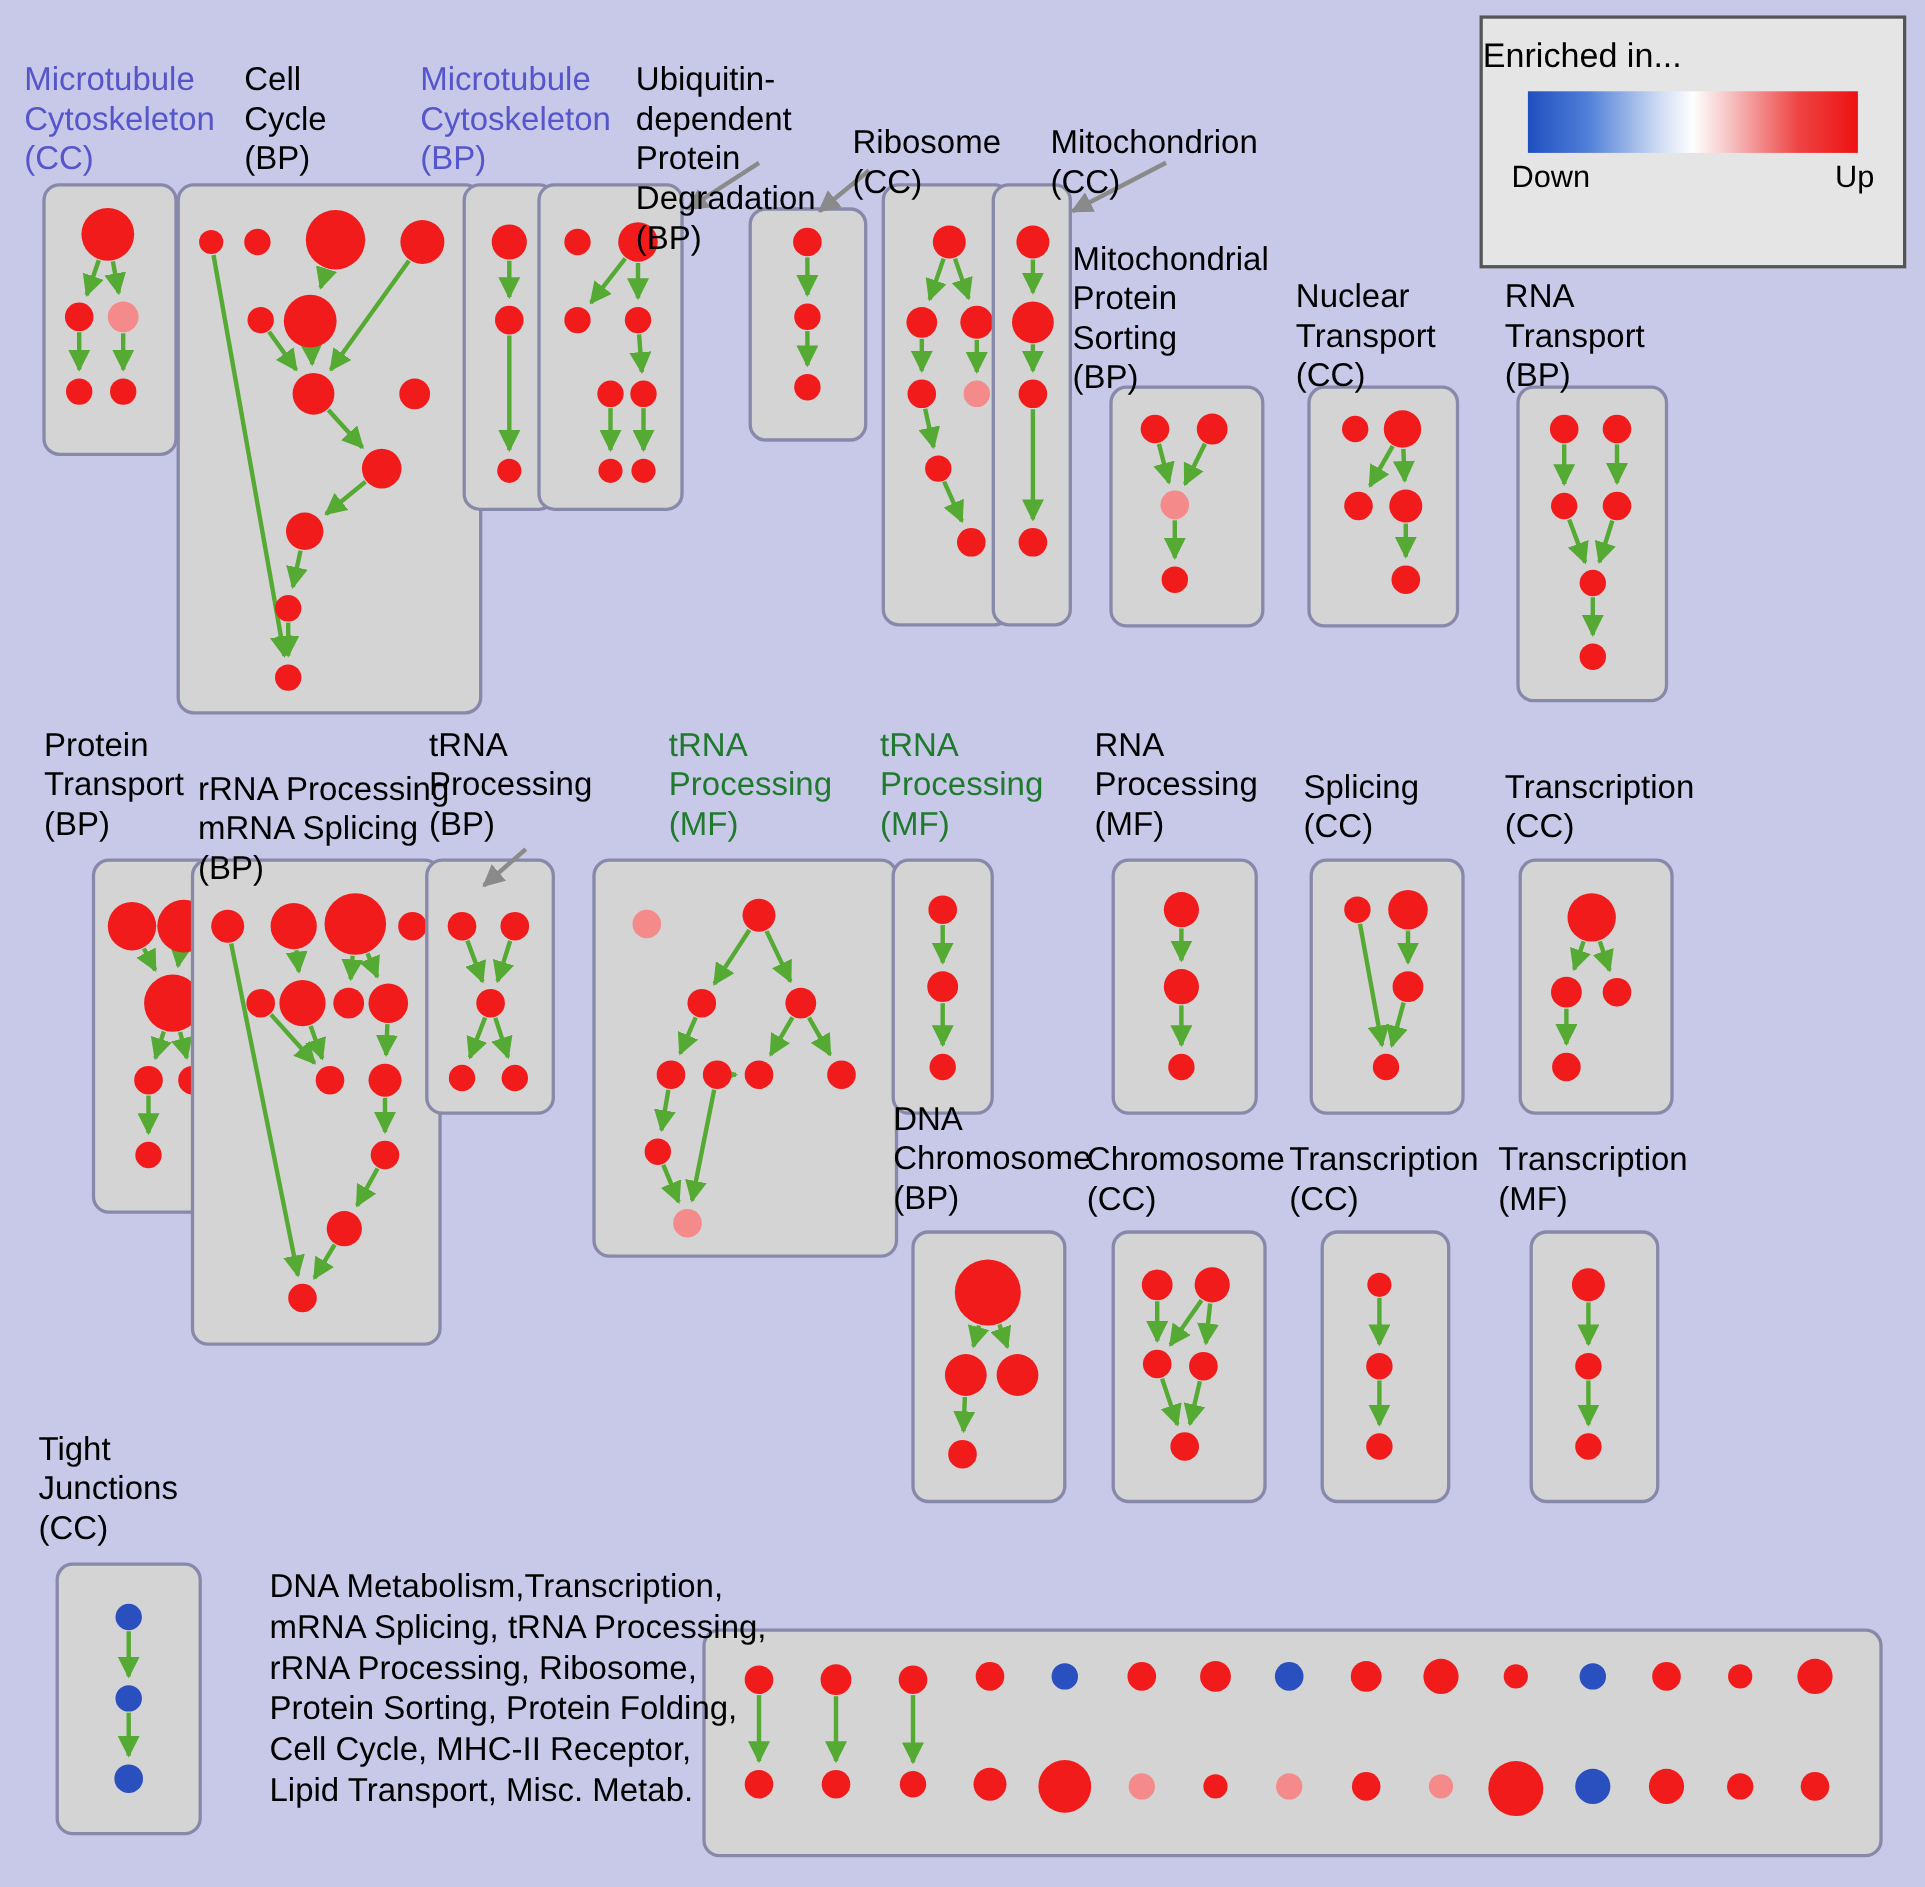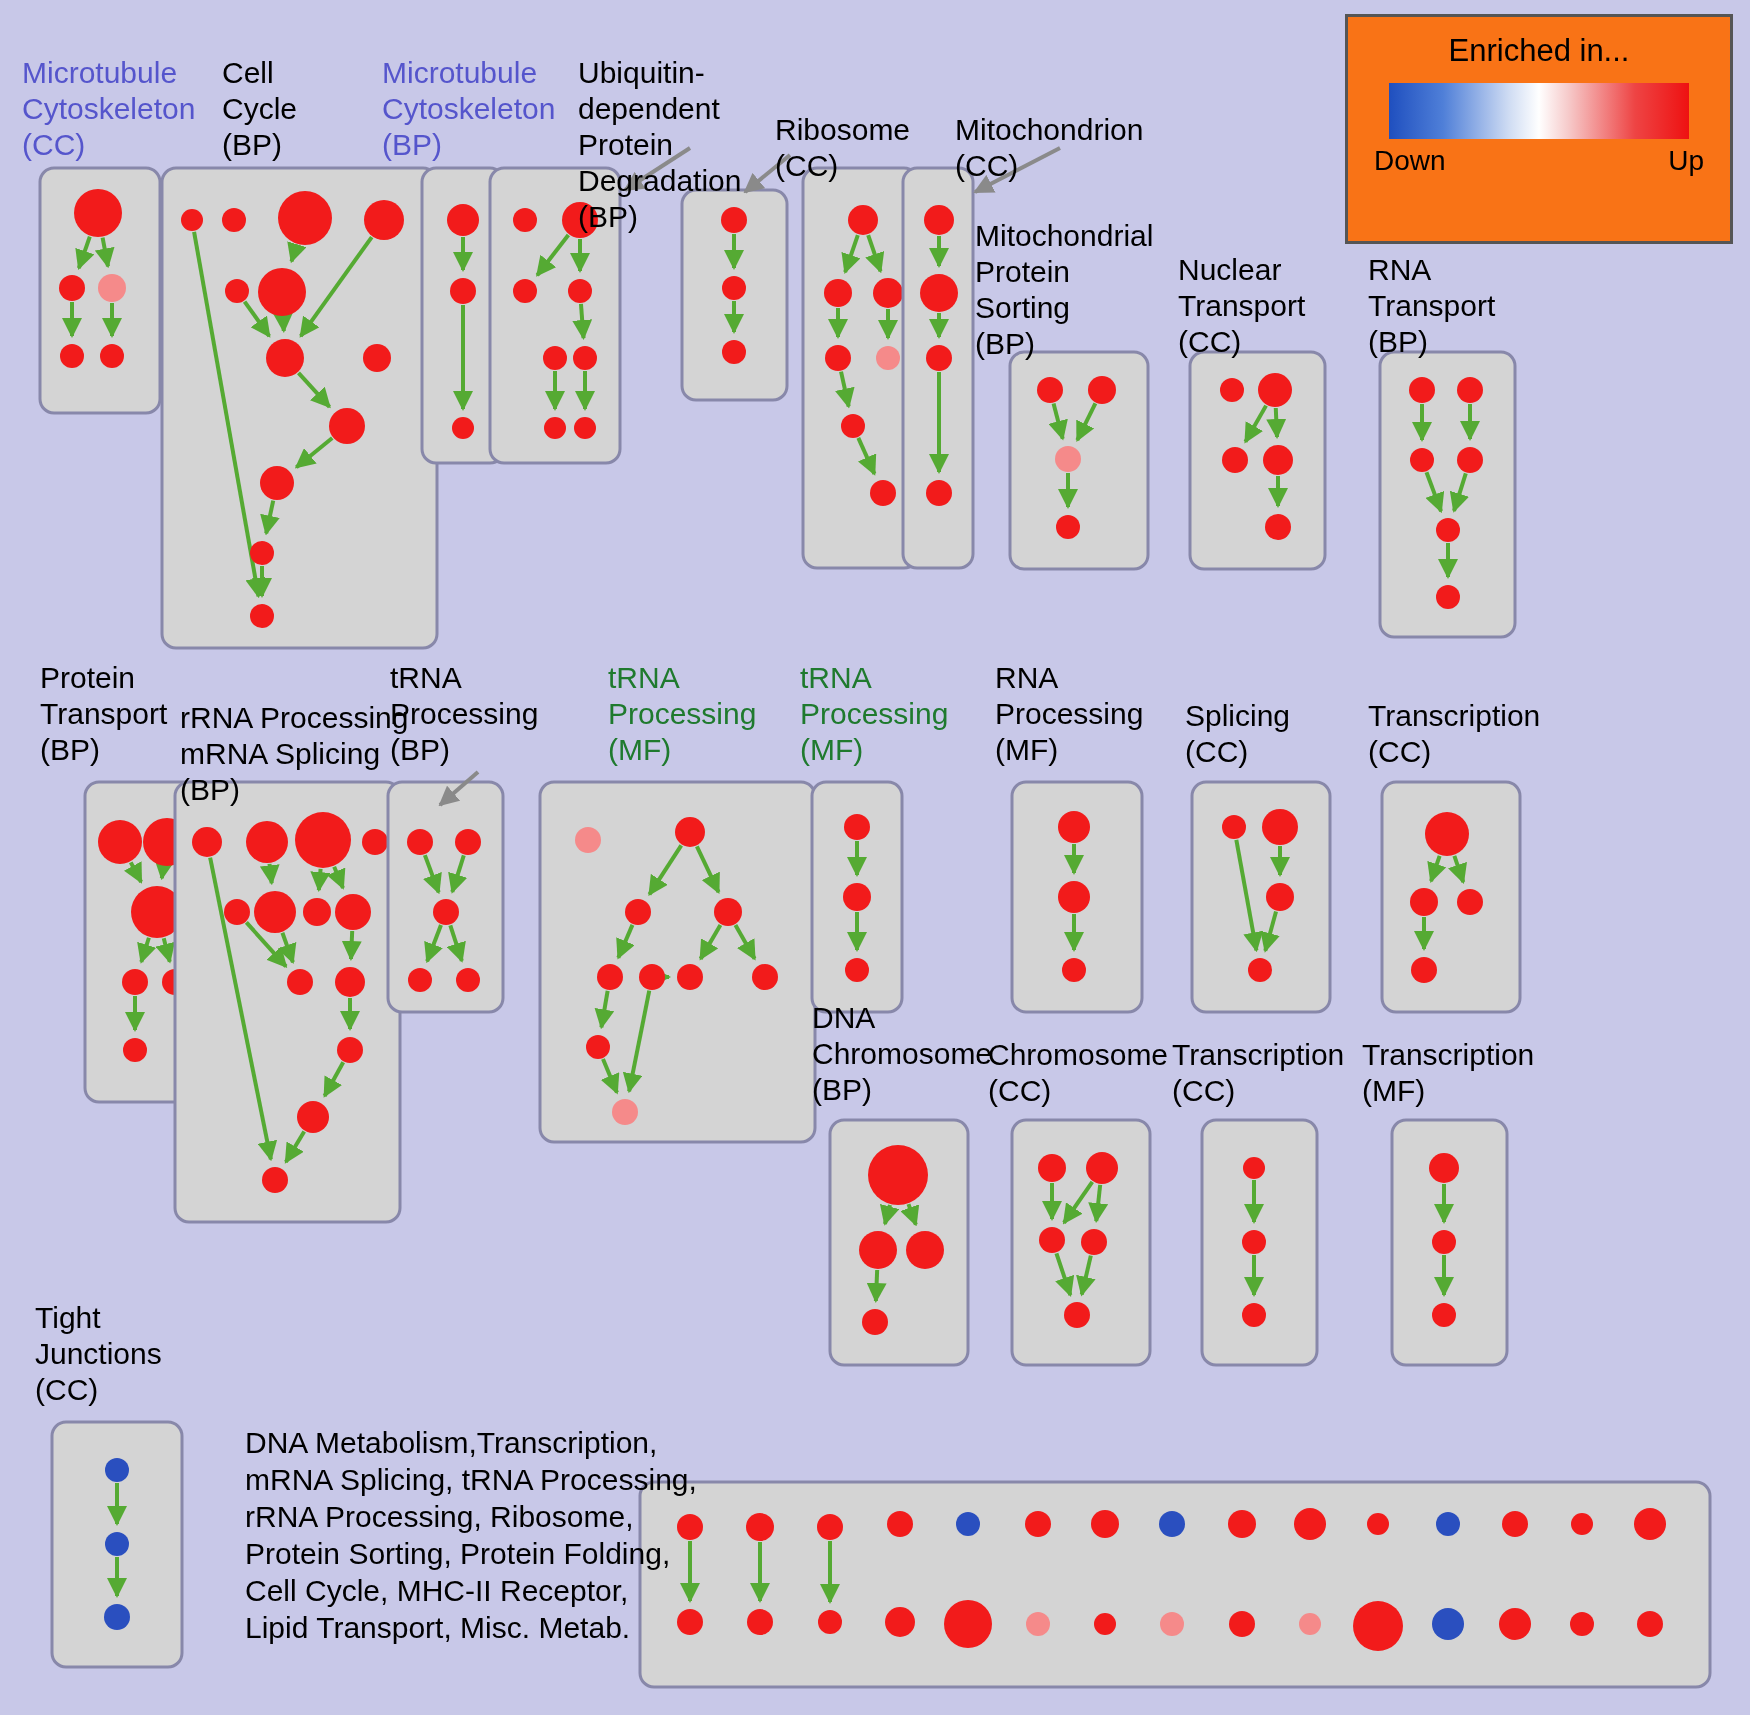--- a/index.html
+++ b/index.html
@@ -27,22 +27,21 @@
     color: #000000;
     white-space: pre-line;
     font-family: "Liberation Sans", sans-serif;
   }
   .label.blue { color: #5555cc; }
   .label.green { color: #1f7a2e; }
   .legend-box {
     position: absolute;
     box-sizing: border-box;
     border: 3px solid #555555;
-    background: #f97316;
-    text-align: center;
+    background: #e5e5e5;
   }
   .legend-title {
     font-size: 31px;
     color: #000;
     margin-top: 16px;
   }
   .legend-bar {
     margin: 14px auto 6px auto;
     width: 300px;
     height: 56px;

